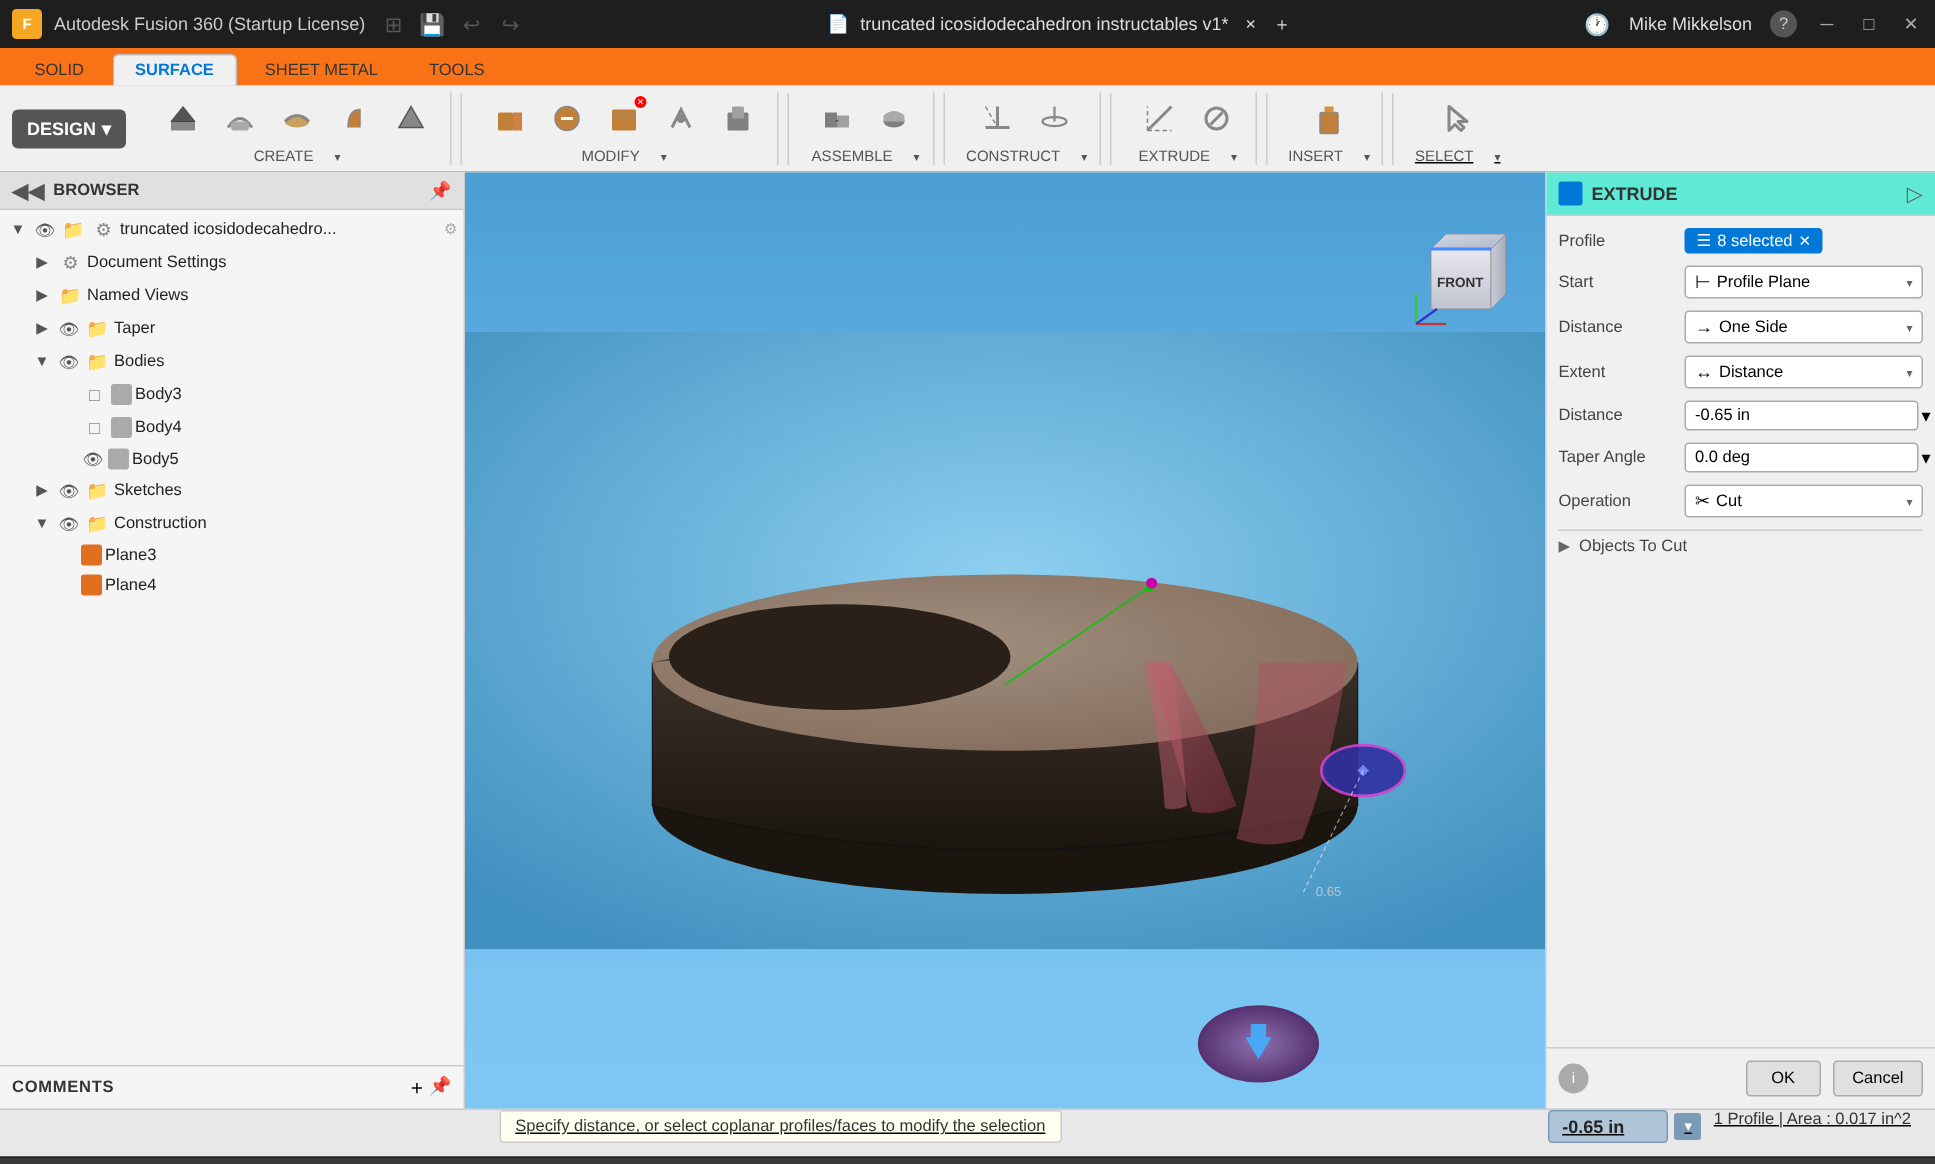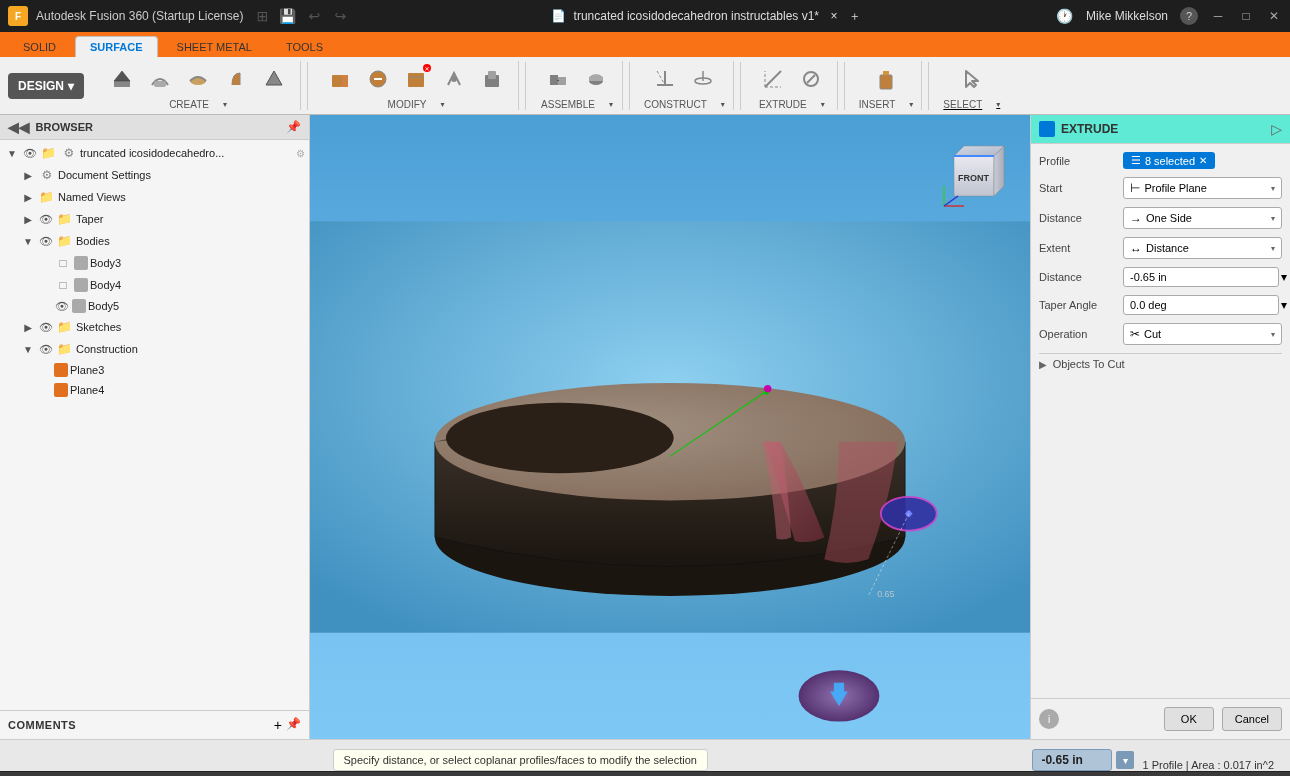--- a/index.html
+++ b/index.html
@@ -139,21 +139,21 @@
     #viewport {
       flex: 1;
       background: linear-gradient(180deg, #4a9fd5 0%, #6ab5e8 40%, #7ec8f5 100%);
       position: relative;
       overflow: hidden;
     }
 
     
     #view-cube {
       position: absolute;
-      top: 21px;
+      top: 31px;
       right: 16px;
       width: 80px;
       height: 80px;
     }
 
     
     #right-panel {
       width: 260px;
       background: #f0f0f0;
       border-left: 1px solid #ccc;
@@ -244,23 +244,24 @@
       cursor: pointer;
     }
     .info-icon { width: 20px; height: 20px; border-radius: 50%; background: #aaa; color: white; display: flex; align-items: center; justify-content: center; font-size: 10px; cursor: pointer; }
 
     
     #bottom-bar {
       height: 32px;
       background: #e8e8e8;
       border-top: 1px solid #ccc;
       display: flex;
-      align-items: flex-end;
+      align-items: flex-start;
       justify-content: space-between;
       padding: 0 8px;
+      text-decoration: underline;
     }
     #comments-section {
       display: flex;
       align-items: center;
       gap: 8px;
     }
     #comments-label {
       font-size: 11px;
       font-weight: bold;
       color: #333;

